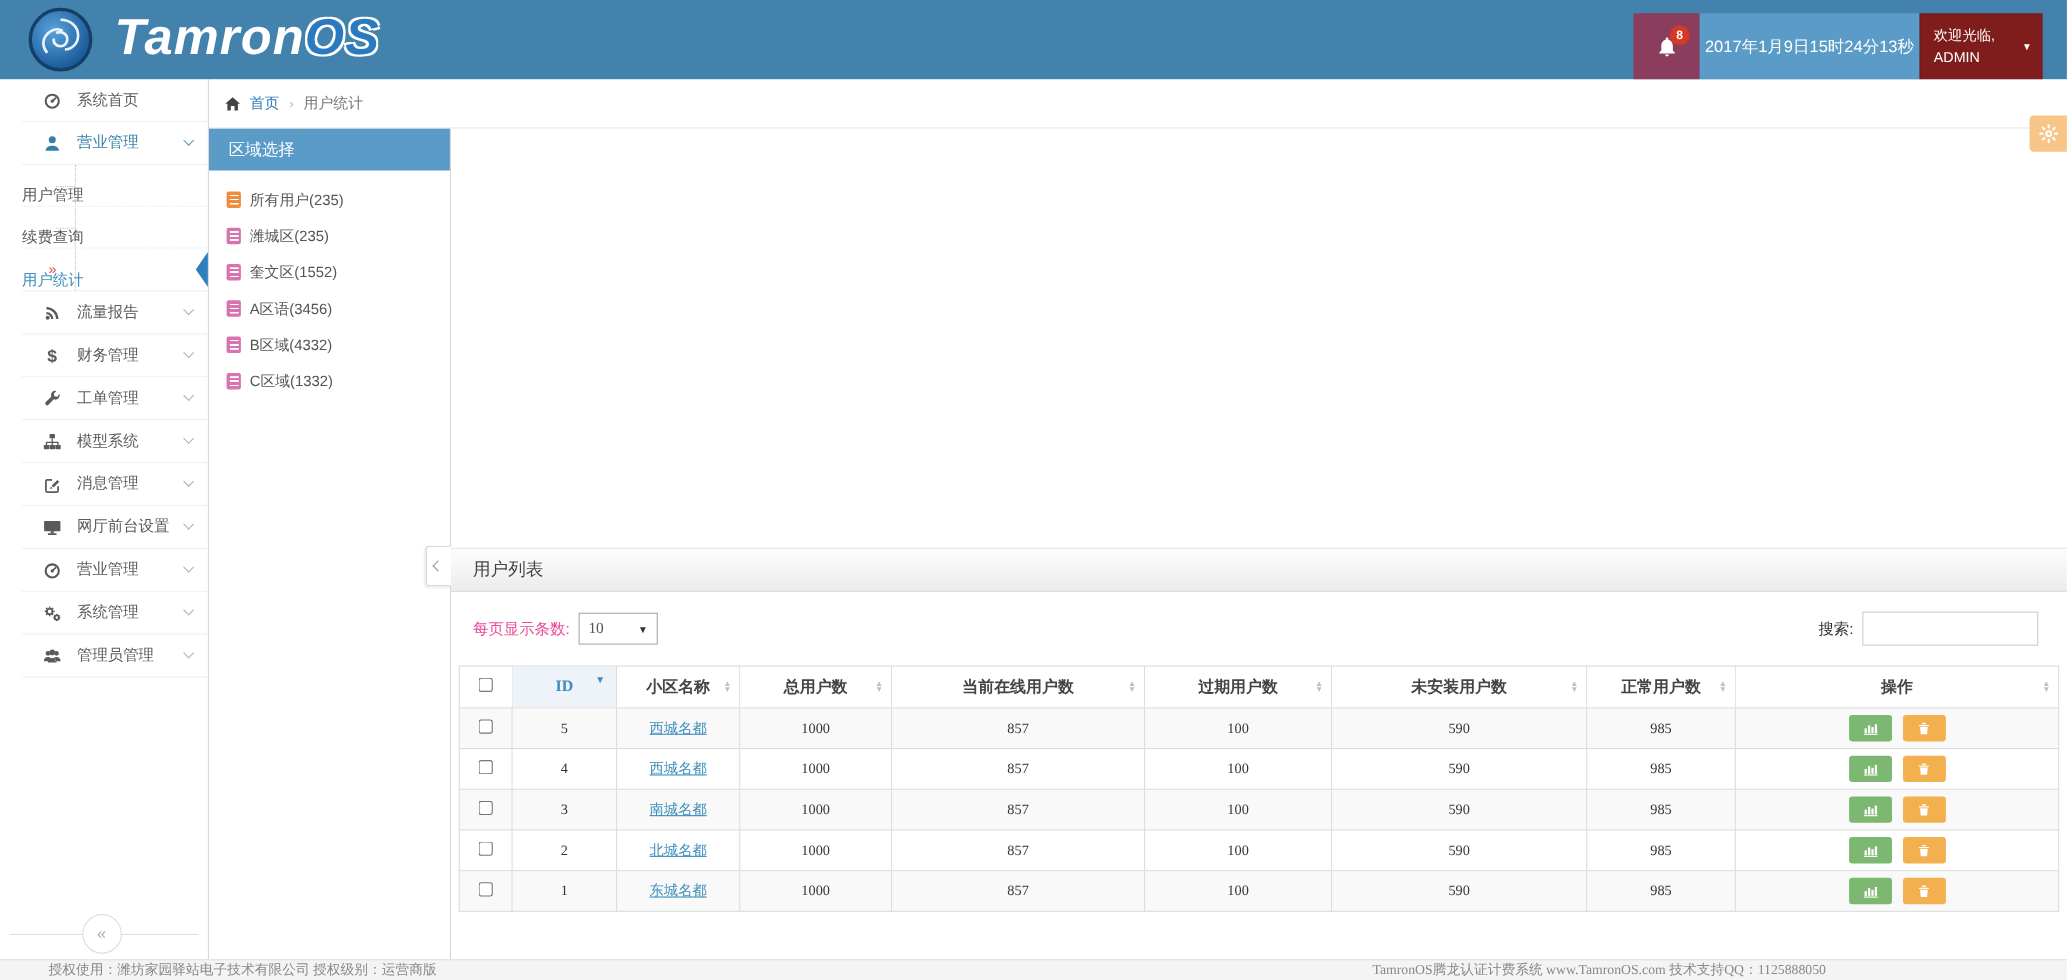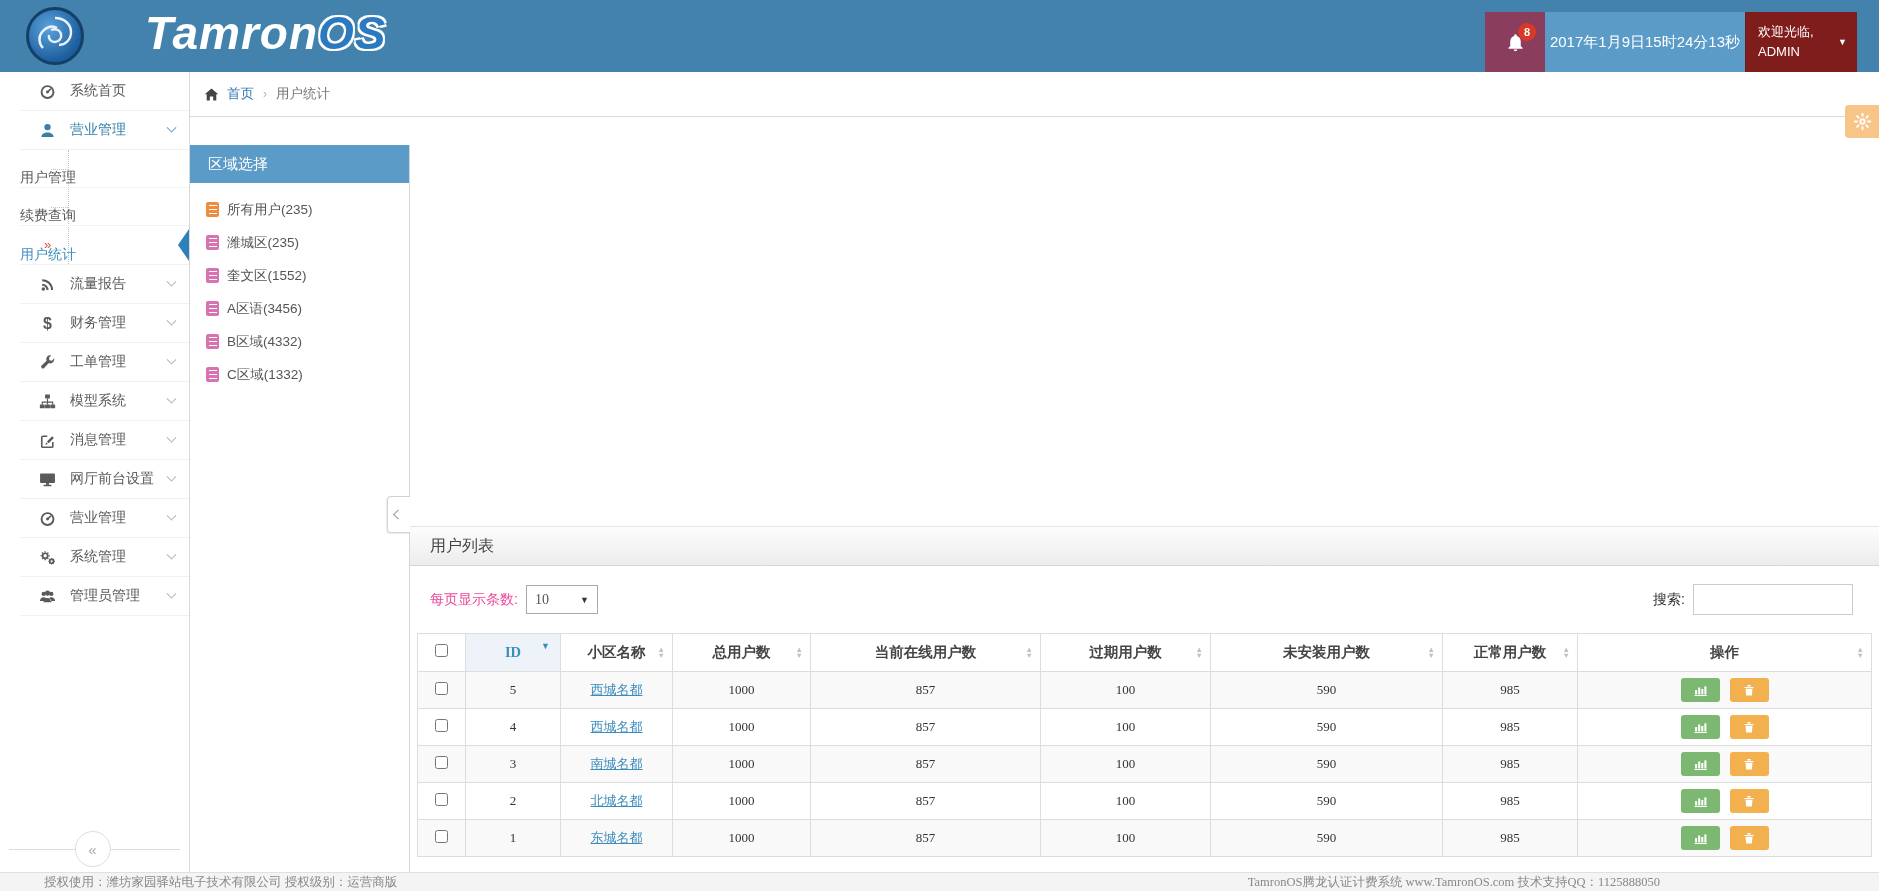--- a/index.html
+++ b/index.html
@@ -1,21 +1,21 @@
 <!DOCTYPE html>
 <html><head>
 <meta charset="utf-8">
 <style>
   * { margin:0; padding:0; box-sizing:border-box; }
   html,body { width:1879px; height:891px; overflow:hidden; }
   body { font-family:"Liberation Sans","DejaVu Sans",sans-serif; position:relative; background:#fff; color:#333; }
 
   
   .topbar { height:72px; background:#4382ac; position:relative; z-index:10; }
-  .brand { display:flex; align-items:center; height:100%; padding-left:26px;gap:41px; }
+  .brand { display:flex; align-items:center; height:100%; padding-left:26px; }
   .emblem { width:58px; height:58px; border-radius:50%; background:radial-gradient(circle at 38% 35%, #5aa3dd, #1c5d9b 72%); border:3px solid #143f66; margin-right:20px; position:relative; overflow:hidden; flex:0 0 auto; }
   .emblem svg { position:absolute; inset:0; }
   .logo-word { font-size:46px; font-weight:bold; font-style:italic; letter-spacing:1px; line-height:1; padding-bottom:6px; }
   .logo-word .t1 { color:#ffffff; }
   .logo-word .t2 { color:#2b7ac0; text-shadow:-2px -2px 0 #fff, 2px -2px 0 #fff, -2px 2px 0 #fff, 2px 2px 0 #fff; }
   .topbar-right { position:absolute; top:12px; right:22px; bottom:0; display:flex; align-items:stretch; }
   .nav-bell { width:60px; background:#8b3d5e; display:flex; align-items:center; justify-content:center; position:relative; cursor:pointer; }
   .badge { position:absolute; top:11px; right:9px; min-width:18px; height:18px; border-radius:50%; background:#d73925; color:#fff; font-size:11px; line-height:18px; text-align:center; font-weight:bold; }
   .nav-date { width:200px; background:#5b9bc8; color:#fff; display:flex; align-items:center; justify-content:center; font-size:15px; }
   .nav-user { width:112px; background:#7f1d1d; border-left:1px solid rgba(0,0,0,0.12); color:#fff; display:flex; align-items:center; padding:0 10px 0 12px; cursor:pointer; }
@@ -41,21 +41,21 @@
   .subitem:last-child { border-bottom:none; }
   .subitem .dotline { position:absolute; left:31px; top:50%; width:17px; border-top:1px dotted #c3c3c3; }
   .subitem.sub-active { color:#3c8dbc; }
   .subitem .marker { position:absolute; left:24px; top:50%; transform:translateY(-54%); color:#dd4b39; font-size:13px; }
   .arrow-marker { position:absolute; right:0; top:50%; margin-top:-16px; width:0; height:0; border-top:16px solid transparent; border-bottom:16px solid transparent; border-right:11px solid #2d80ba; }
   .collapse-row { position:absolute; top:759px; left:9px; right:9px; height:36px; }
   .collapse-row::before { content:''; position:absolute; top:18px; left:0; right:0; border-top:1px solid #ddd; }
   .collapse-circle { position:absolute; left:50%; top:0; transform:translateX(-56%); width:36px; height:36px; background:#fff; border:1px solid #ddd; border-radius:50%; color:#aaa; font-size:15px; display:flex; align-items:center; justify-content:center; cursor:pointer; }
 
   
-  .content-wrap { flex:1; display:flex; flex-direction:column; min-width:0;gap:28px; }
+  .content-wrap { flex:1; display:flex; flex-direction:column; min-width:0; }
   .breadcrumb-bar { height:45px; background:#fff; border-bottom:1px solid #d9d9d9; display:flex; align-items:center; padding-left:14px; font-size:13.5px; flex:0 0 auto; }
   .breadcrumb-bar .hicon { margin-right:8px; display:flex; }
   .bc-home { color:#337ab7; cursor:pointer; }
   .bc-sep { color:#b5b5b5; margin:0 9px; font-size:12px; }
   .bc-cur { color:#777; }
   .content-body { flex:1; display:flex; min-height:0; }
 
   
   .region-panel { width:220px; border-right:1px solid #d7d7d7; background:#fff; flex:0 0 auto; }
   .region-hd { height:38px; background:#5b9bc8; color:#fff; font-size:15px; display:flex; align-items:center; padding-left:18px; }
@@ -93,21 +93,21 @@
   .btn { display:inline-flex; align-items:center; justify-content:center; width:39px; height:24px; border-radius:3px; border:none; cursor:pointer; vertical-align:middle; }
   .btn-green { background:#7cb871; margin-right:10px; }
   .btn-orange { background:#f3b04e; }
 
   
   .gear-btn { position:absolute; top:105px; right:0; width:34px; height:33px; background:#f7c588; border-radius:4px 0 0 4px; display:flex; align-items:center; justify-content:center; cursor:pointer; z-index:20; }
   .collapse-handle { position:absolute; top:496px; left:387px; width:23px; height:37px; background:#fff; border:1px solid #d2d2d2; border-right:none; border-radius:4px 0 0 4px; box-shadow:-1px 1px 2px rgba(0,0,0,0.08); display:flex; align-items:center; justify-content:center; cursor:pointer; z-index:20; }
   .chev-left { width:7px; height:7px; border-left:1.4px solid #999; border-bottom:1.4px solid #999; transform:rotate(45deg) translate(-1px,1px); }
 
   
-  .footer { position:absolute; left:0; right:0; bottom:0; height:19px; background:#f4f4f4; border-top:1px solid #e0e0e0; display:flex; align-items:center; font-family:"Liberation Serif","DejaVu Serif",serif; font-size:12.5px; color:#888; }
+  .footer { position:absolute; left:0; right:0; bottom:0; height:19px; background:#f4f4f4; border-top:1px solid #e0e0e0; display:flex; align-items:flex-start; font-family:"Liberation Serif","DejaVu Serif",serif; font-size:12.5px; color:#888; }
   .footer-left { padding-left:44px; }
   .footer-right { margin-left:auto; margin-right:219px; }
 </style>
 </head>
 <body>
 
 <div class="topbar">
   <div class="brand">
     <div class="emblem">
       <svg viewBox="0 0 52 52">

